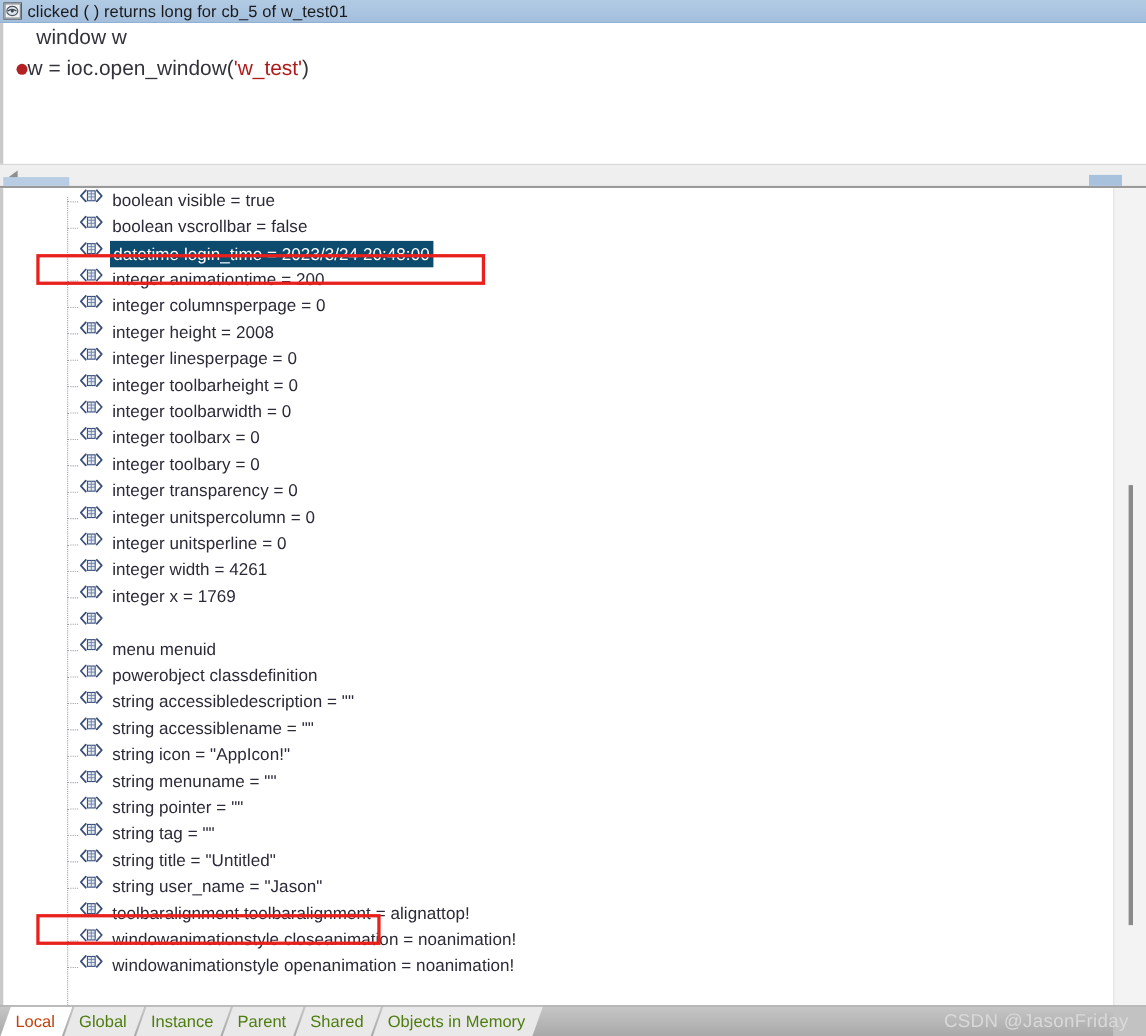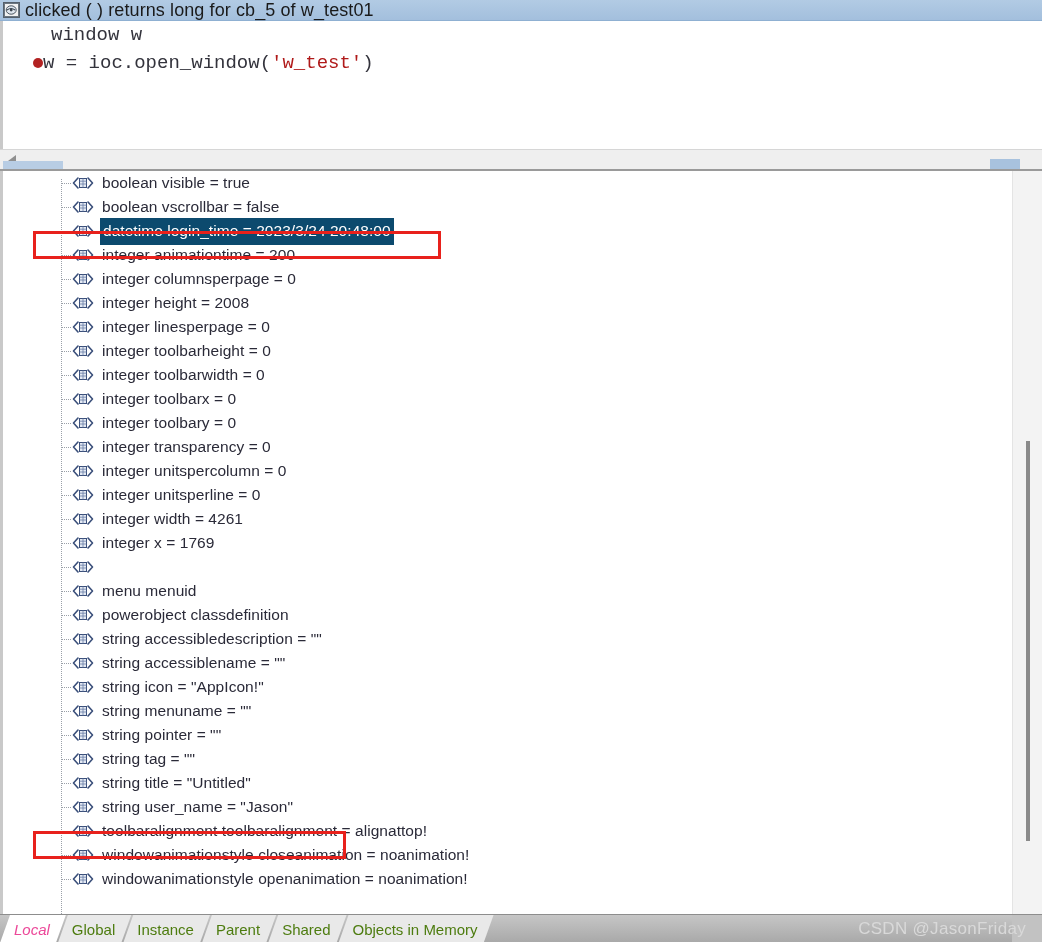--- a/index.html
+++ b/index.html
@@ -42,21 +42,21 @@
     margin-right: 5px;
     background: #ffffff;
     border: 1px solid #55606c;
     box-sizing: border-box;
     position: relative;
     flex: none;
     display: block;
   }
   .title-icon svg { display:block; }
   .titlebar-text {
-    font-size: 18px;
+    font-size: 15px;
     color: #1a1a1a;
     letter-spacing: 0.1px;
     white-space: nowrap;
     font-family: "Liberation Sans", sans-serif;
   }
 
   
   .code-pane {
     position: absolute;
     left: 0; top: 21px;
@@ -64,27 +64,26 @@
     height: 128px;
     background: #ffffff;
     box-sizing: border-box;
     border-left: 3px solid #c9c9c9;
     overflow: hidden;
   }
   .code-line {
     position: relative;
     height: 28px;
     line-height: 28px;
-    font-family: Liberation Mono, monospace;
+    font-family: Liberation Sans, sans-serif;
     font-size: 19px;
     color: #33333c;
     white-space: pre;
     padding-left: 22px;
     letter-spacing: 0px;
-    margin-left: 18px;
   }
   .code-line.indent { padding-left: 30px; }
   .bp-dot {
     position: absolute;
     left: 12px;
     top: 9px;
     width: 10px;
     height: 10px;
     background: #b22222;
     border-radius: 50%;
@@ -164,21 +163,20 @@
     top: 8px;
     bottom: 0;
     width: 1px;
     border-left: 1px dotted #9aa0a8;
   }
   .tree-row {
     position: relative;
     height: 24px;
     line-height: 24px;
     display: flex;
-    align-items: center;
     padding-left: 56px;
     white-space: nowrap;
   }
   .row-dash {
     position: absolute;
     left: 58px;
     top: 12px;
     width: 10px;
     border-top: 1px dotted #9aa0a8;
   }
@@ -265,23 +263,22 @@
     color: #4d7c0f;
     font-family: "Liberation Sans", sans-serif;
     background: #e9e9e9;
     clip-path: polygon(10px 0, 100% 0, calc(100% - 10px) 100%, 0 100%);
     margin-right: -8px;
     white-space: nowrap;
     box-sizing: border-box;
   }
   .tab.active {
     background: #ffffff;
-    color: #ec4899;
+    color: #c2410c;
     z-index: 5;
-    font-style: italic;
   }
   .tab .tab-sep-l, .tab .tab-sep-r {
     position: absolute;
     top: 0;
     width: 1px;
     height: 28px;
     background: #5a5a72;
   }
   .tab .tab-sep-l { left: 0; transform: skewX(-20deg); }
   .tab .tab-sep-r { right: 0; transform: skewX(-20deg); }

